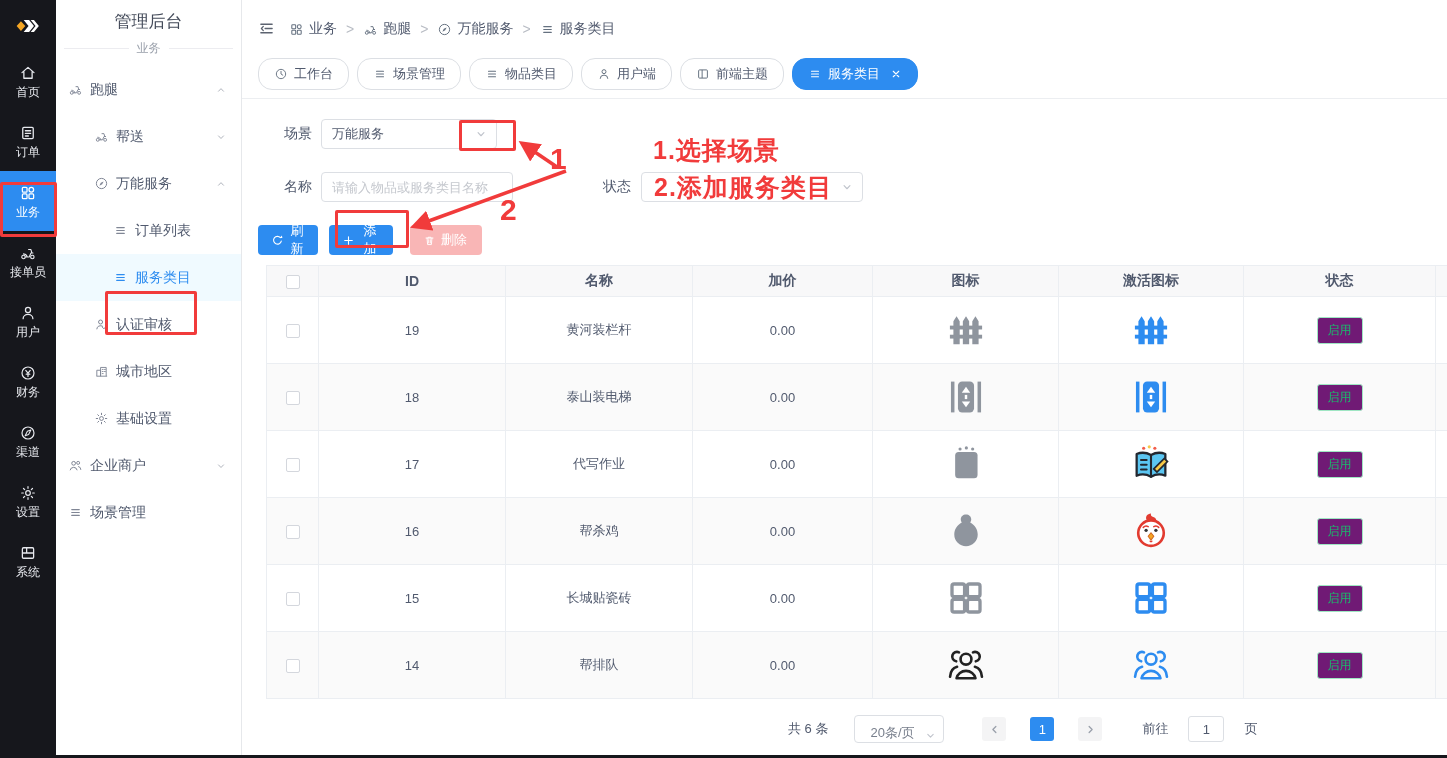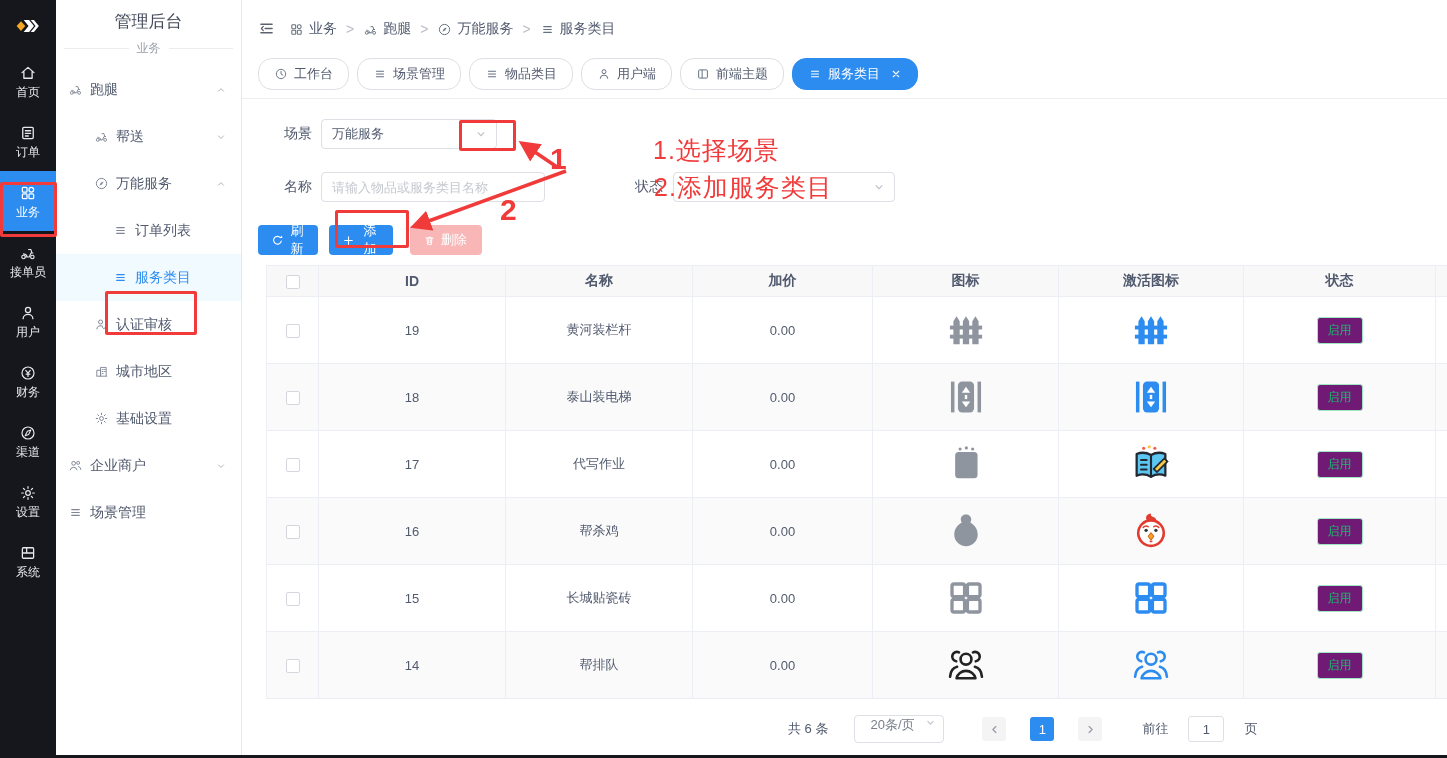--- a/index.html
+++ b/index.html
@@ -51,21 +51,21 @@
   .tab .tab-close { width:12px; height:12px; margin-left:4px; color:#fff; cursor:pointer; }
 
   .content { padding:20px 0 0 16px; position:relative; }
   .f-row { display:flex; align-items:center; margin-bottom:23px; }
   .f-label { width:63px; text-align:right; padding-right:9px; font-size:14px; color:#515a6e; flex:none; }
   .sel, .inp { height:30px; border:1px solid #dcdfe4; border-radius:4px; background:#fff; display:flex; align-items:center; font-size:13px; color:#515a6e; position:relative; }
   .sel { cursor:pointer; padding:0 26px 0 10px; }
   .sel .sel-arrow { position:absolute; right:8px; width:14px; height:14px; color:#c0c4cc; }
   .scene-sel { width:176px; }
   .status-sel { width:222px; }
-  .inp { width:224px; padding:0 10px; }
+  .inp { width:192px; padding:0 10px; }
   .inp input { border:none; outline:none; width:100%; font-size:13px; color:#515a6e; font-family:inherit; background:transparent; }
   .inp input::placeholder { color:#c5c8ce; }
   .status-group { display:flex; align-items:center; margin-left:90px; }
   .status-group .f-label { width:auto; }
 
   .btn-row { display:flex; align-items:center; margin:12px 0 10px; }
   .btn { height:30px; border:none; border-radius:4px; display:flex; align-items:center; gap:5px; font-size:13px; color:#fff; cursor:pointer; padding:0 13px; font-family:inherit; }
   .btn .ic { width:13px; height:13px; }
   .btn-refresh { background:#2d8cf0; width:60px; }
   .btn-add { background:#2d8cf0; width:64px; margin-left:11px; }
@@ -78,32 +78,32 @@
   thead th { background:#f8f8f9; height:31px; font-size:14px; font-weight:bold; color:#515a6e; }
   tbody td { height:67px; color:#515a6e; }
   tbody tr.stripe td { background:#fafafa; }
   .cb { display:inline-block; width:14px; height:14px; border:1px solid #d4d7dd; border-radius:2px; background:#fff; vertical-align:middle; cursor:pointer; }
   .cell-ic { width:42px; height:42px; vertical-align:middle; }
   .badge { display:inline-block; padding:4px 10px; font-size:12px; color:#19be6b; background:#701a75; border:1px solid #9fe6c3; border-radius:3px; }
 
   
   .pager { display:flex; align-items:center; padding:16px 0 0 530px; font-size:13px; color:#515a6e; gap:12px; }
   .pager .total { margin-right:14px; }
-  .psize { width:90px; height:28px; border:1px solid #dcdfe4; border-radius:4px; display:flex; align-items:flex-start; justify-content:center; gap:4px; color:#787f8c; cursor:pointer; position:relative; padding-right:14px; margin-right:26px; }
+  .psize { width:90px; height:28px; border:1px solid #dcdfe4; border-radius:4px; display:flex; align-items:flex-end; justify-content:center; gap:4px; color:#787f8c; cursor:pointer; position:relative; padding-right:14px; margin-right:26px; }
   .psize .sel-arrow { position:absolute; right:6px; width:13px; height:13px; color:#c0c4cc; }
   .pbtn { width:24px; height:24px; border:none; border-radius:3px; background:#f4f4f5; color:#9aa0ab; display:flex; align-items:center; justify-content:center; cursor:pointer; }
   .pbtn .ic { width:13px; height:13px; }
   .pcur { width:24px; height:24px; border:none; border-radius:3px; background:#2d8cf0; color:#fff; font-size:13px; margin:0 12px; cursor:pointer; font-family:inherit; }
   .pbtn.next { margin-right:28px; }
   .goto-inp { width:36px; height:26px; border:1px solid #dcdfe4; border-radius:3px; text-align:center; font-size:13px; color:#515a6e; margin:0 8px; outline:none; font-family:inherit; }
 
   
   .overlay { position:absolute; inset:0; pointer-events:none; z-index:50; }
   .rbox { position:absolute; border:3px solid #f13b3b; border-radius:2px; }
-  .rtext { position:absolute; color:#f13b3b; font-size:25px; font-weight:normal; letter-spacing:1px; white-space:nowrap; }
+  .rtext { position:absolute; color:#f13b3b; font-size:25px; font-weight:bold; letter-spacing:1px; white-space:nowrap; }
   .rdigit { position:absolute; color:#f13b3b; font-size:30px; font-weight:bold; }
   .bottombar { position:absolute; left:0; bottom:0; width:1447px; height:3px; background:#16171c; }
 </style>
 </head>
 <body>
 
 <svg width="0" height="0" style="position:absolute" aria-hidden="true">
   <defs>
     <symbol id="i-logo" viewBox="0 0 24 24">
       <polygon points="1.5,12 5.5,7.5 9.5,12 5.5,16.5" fill="#f5a623"></polygon>

